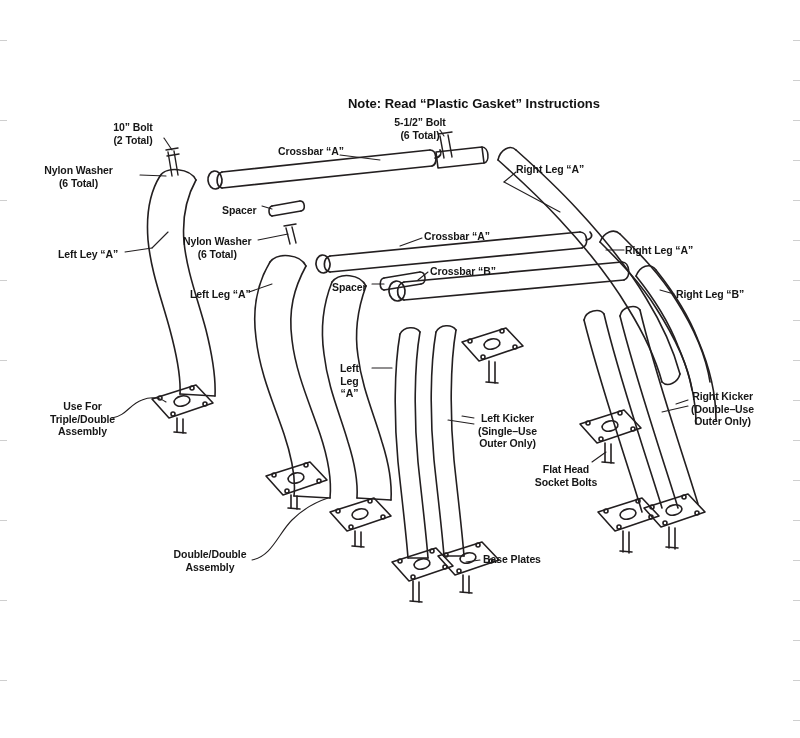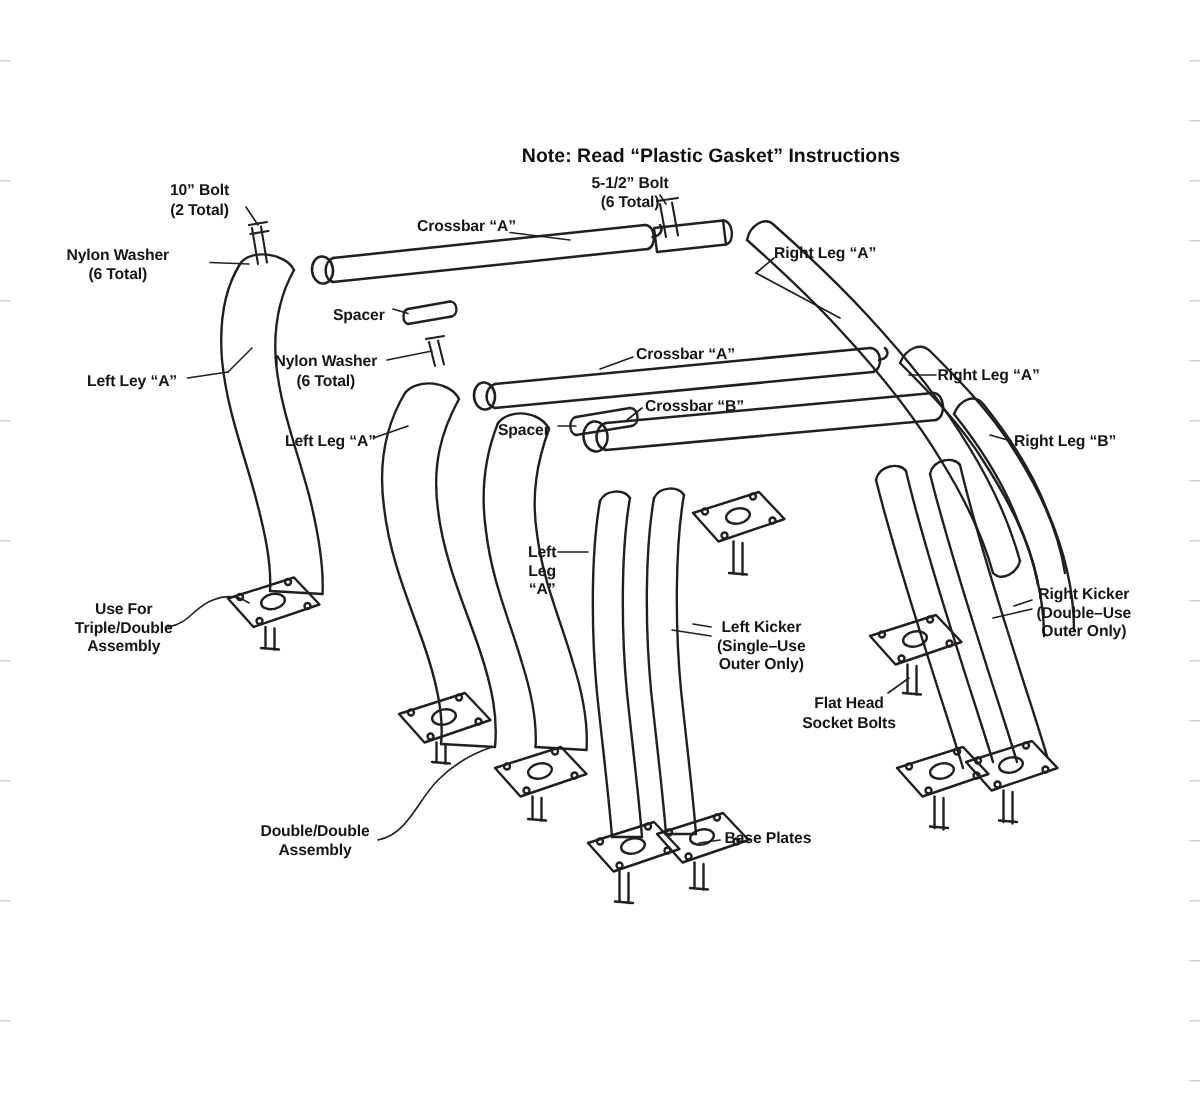--- a/index.html
+++ b/index.html
@@ -405,21 +405,21 @@
   <div class="lbl left" style="left:222px; top:204px;">Spacer</div>
   <div class="lbl left" style="left:183px; top:235px;">Nylon Washer
 (6 Total)</div>
   <div class="lbl left" style="left:424px; top:230px;">Crossbar “A”</div>
   <div class="lbl left" style="left:625px; top:244px;">Right Leg “A”</div>
   <div class="lbl left" style="left:58px; top:248px;">Left Ley “A”</div>
   <div class="lbl left" style="left:430px; top:265px;">Crossbar “B”</div>
   <div class="lbl left" style="left:332px; top:281px;">Spacer</div>
   <div class="lbl left" style="left:190px; top:288px;">Left Leg “A”</div>
   <div class="lbl left" style="left:676px; top:288px;">Right Leg “B”</div>
-  <div class="lbl left" style="left:352px; top:362px;">Left
+  <div class="lbl left" style="left:340px; top:362px;">Left
 Leg
 “A”</div>
   <div class="lbl left" style="left:691px; top:390px;">Right Kicker
 (Double–Use
 Outer Only)</div>
   <div class="lbl center" style="left:30px; top:400px; width:105px;">Use For
 Triple/Double
 Assembly</div>
   <div class="lbl left" style="left:478px; top:412px;">Left Kicker
 (Single–Use

